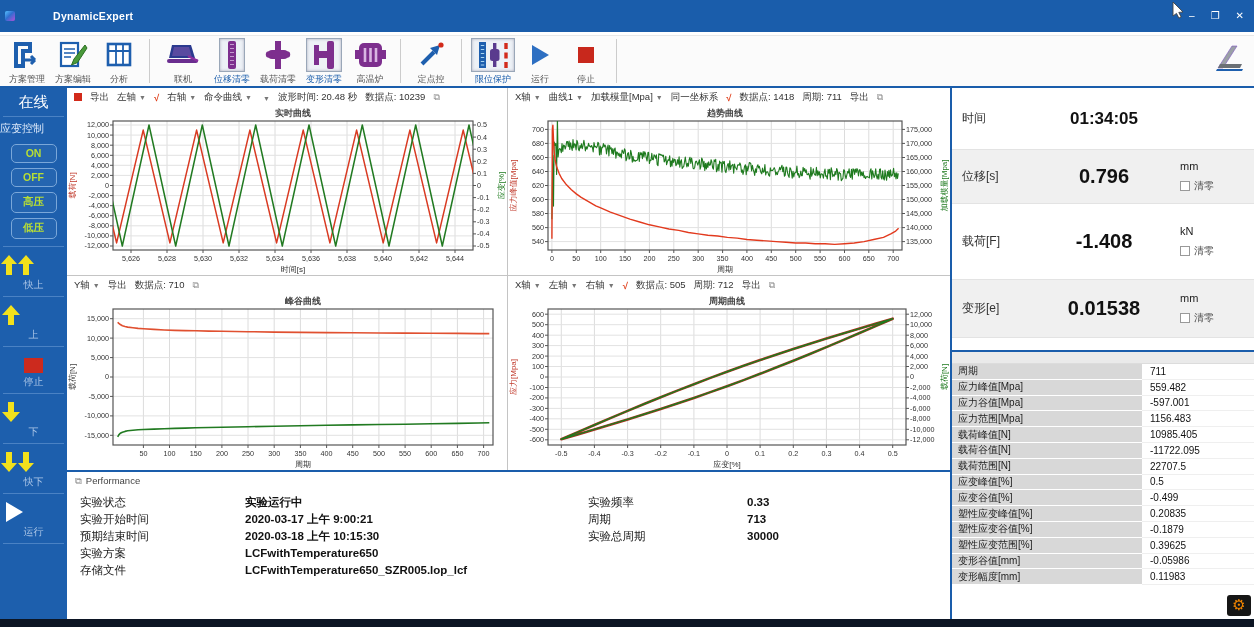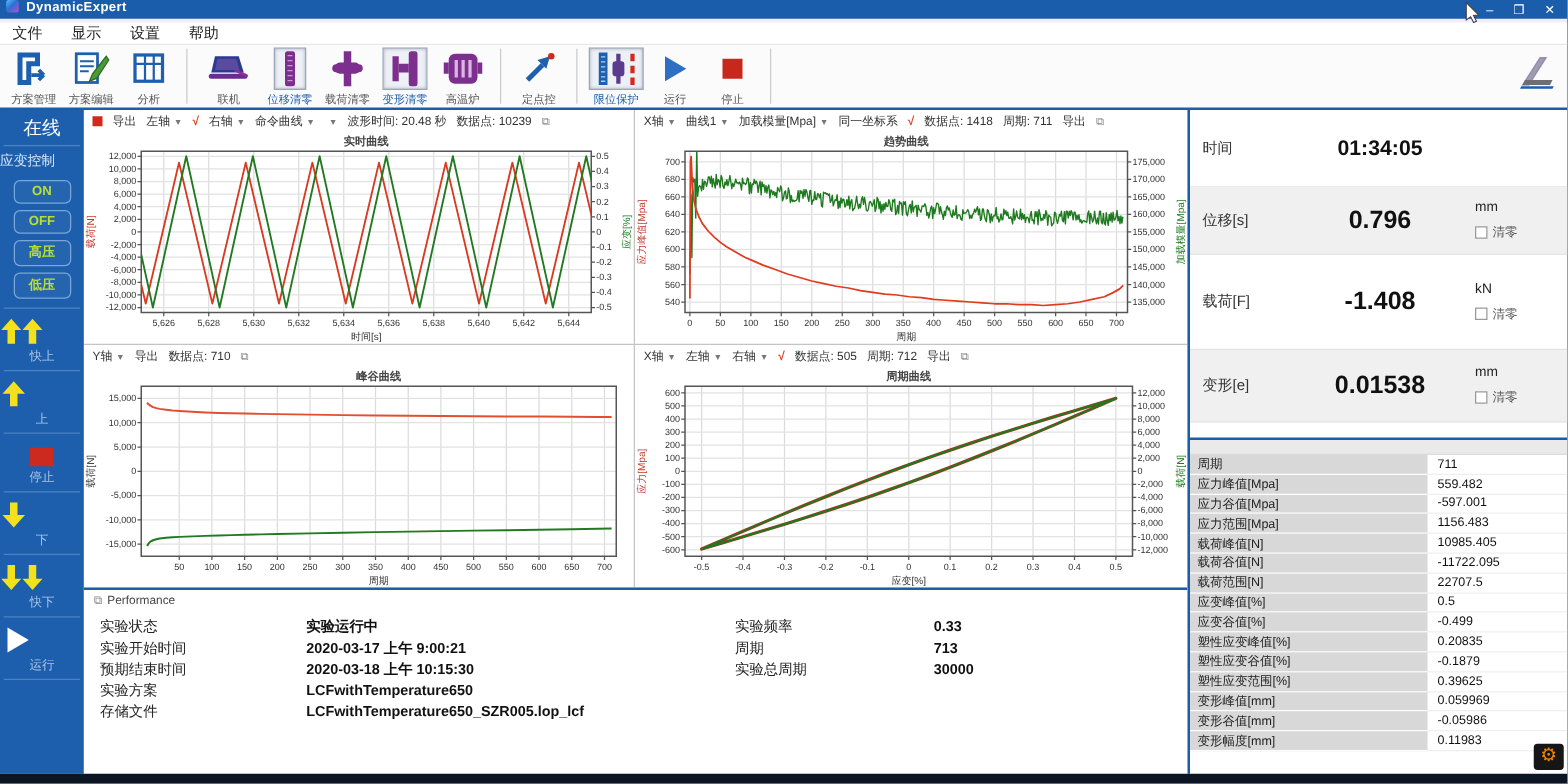--- a/index.html
+++ b/index.html
@@ -2,21 +2,21 @@
 <html><head>
 <meta charset="utf-8">
 <style>
   *{margin:0;padding:0;box-sizing:border-box;}
   html,body{background:#444;}
   body{font-family:"Liberation Sans","DejaVu Sans",sans-serif;}
   #app{position:relative;width:1254px;height:627px;background:#f0f0f0;overflow:hidden;font-size:11px;color:#222;}
   svg{display:block;font-family:inherit;}
 
   
-  .titlebar{position:absolute;left:0;top:0;right:0;height:15px;background:#1a5dab;color:#fff;display:flex;z-index:30;}
+  .titlebar{position:absolute;left:0;top:0;right:0;height:32px;background:#1a5dab;color:#fff;display:flex;align-items:center;z-index:30;gap:32px;}
   .app-logo{width:10px;height:10px;margin:0 6px 0 5px;border-radius:2px;background:linear-gradient(135deg,#57c1ff 0%,#2f6fd0 45%,#b44fd8 100%);}
   .app-title{font-size:10.5px;font-weight:bold;letter-spacing:.3px;}
   .win-btns{margin-left:auto;display:flex;gap:16px;padding-right:10px;font-size:10px;line-height:18px;}
   .win-btns span{cursor:default;}
   .os-cursor{position:absolute;left:1172px;top:1px;z-index:40;}
 
   
   .menubar{position:absolute;top:18px;left:0;right:0;height:18px;background:#fff;display:flex;align-items:center;gap:23px;padding-left:10px;font-size:12px;color:#222;border-bottom:1px solid #e8e8e8;}
 
   
@@ -863,24 +863,20 @@
           </div>
           <div class="stats-row">
             <div class="stats-label">塑性应变谷值[%]</div>
             <div class="stats-value">-0.1879</div>
           </div>
           <div class="stats-row">
             <div class="stats-label">塑性应变范围[%]</div>
             <div class="stats-value">0.39625</div>
           </div>
           <div class="stats-row">
-            <div class="stats-label">变形峰值[mm]</div>
-            <div class="stats-value">0.059969</div>
-          </div>
-          <div class="stats-row">
             <div class="stats-label">变形谷值[mm]</div>
             <div class="stats-value">-0.05986</div>
           </div>
           <div class="stats-row">
             <div class="stats-label">变形幅度[mm]</div>
             <div class="stats-value">0.11983</div>
           </div>
         </div>
     </div>
   </div>

